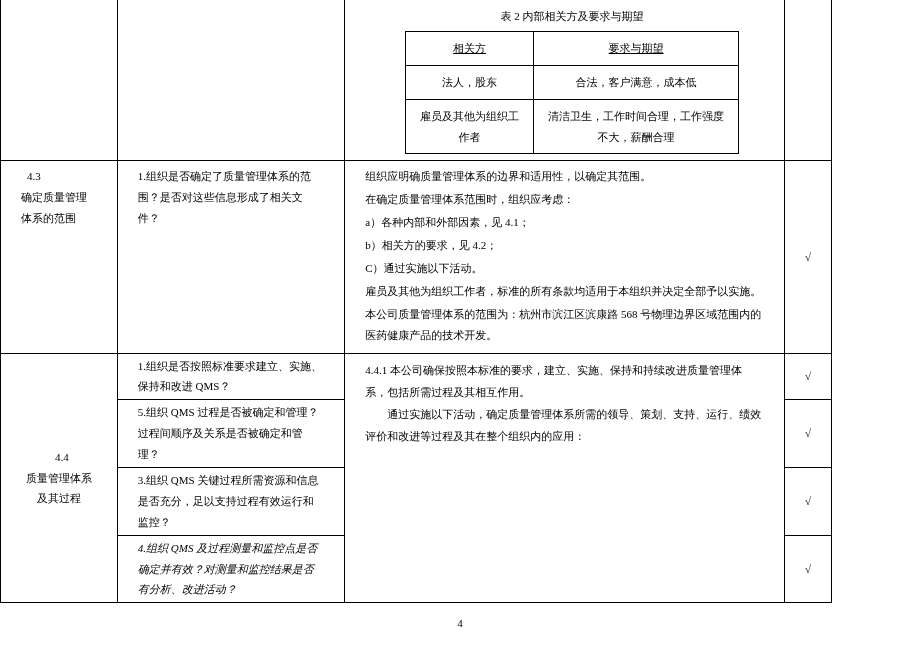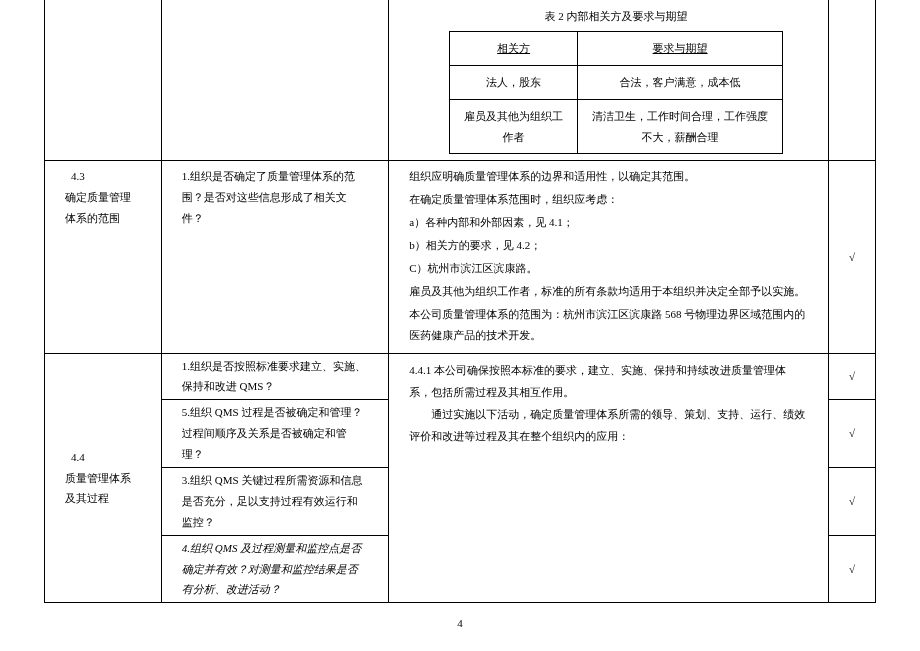--- a/index.html
+++ b/index.html
@@ -9,21 +9,20 @@
       font-size: 11px;
       color: #000;
       width: 920px;
       height: 651px;
       position: relative;
       padding: 0;
     }
     .outer-table {
       border-collapse: collapse;
       width: 832px;
-      margin-left: 44px;
       margin-top: 0;
     }
     .outer-table td {
       border: 1px solid #000;
       vertical-align: top;
       padding: 5px 20px;
       line-height: 1.9;
     }
     .col1 { width: 120px; }
     .col2 { width: 236px; }
@@ -101,29 +100,29 @@
     <td class="col1 centercol1">
       <span style="display:block;padding-left:6px;">4.3</span>
       <span>确定质量管理体系的范围</span>
     </td>
     <td class="col2">1.组织是否确定了质量管理体系的范围？是否对这些信息形成了相关文件？</td>
     <td class="col3 content-block">
       <p>组织应明确质量管理体系的边界和适用性，以确定其范围。</p>
       <p>在确定质量管理体系范围时，组织应考虑：</p>
       <p>a）各种内部和外部因素，见 4.1；</p>
       <p>b）相关方的要求，见 4.2；</p>
-      <p>C）杭州市滨江区滨康路。</p>
+      <p>C）通过实施以下活动。</p>
       <p>雇员及其他为组织工作者，标准的所有条款均适用于本组织并决定全部予以实施。</p>
       <p>本公司质量管理体系的范围为：杭州市滨江区滨康路 568 号物理边界区域范围内的医药健康产品的技术开发。</p>
     </td>
     <td class="col4 checkcell" style="vertical-align:top;">√</td>
   </tr>
 
   <tr>
-    <td class="col1" rowspan="4" style="vertical-align:middle;">
+    <td class="col1" rowspan="4" style="vertical-align:middle;text-align:center;">
       <span style="display:block;padding-left:6px;">4.4</span>
       <span>质量管理体系及其过程</span>
     </td>
     <td class="col2" style="padding-top:2px;padding-bottom:2px;">1.组织是否按照标准要求建立、实施、保持和改进 QMS？</td>
     <td class="col3 content-block" rowspan="4" style="line-height:2.0;">
       <span style="display:inline;">4.4.1 本公司确保按照本标准的要求，建立、实施、保持和持续改进质量管理体系，包括所需过程及其相互作用。</span>
       <br>
       <span style="display:inline;">　　通过实施以下活动，确定质量管理体系所需的领导、策划、支持、运行、绩效评价和改进等过程及其在整个组织内的应用：</span>
     </td>
     <td class="col4 checkcell">√</td>

